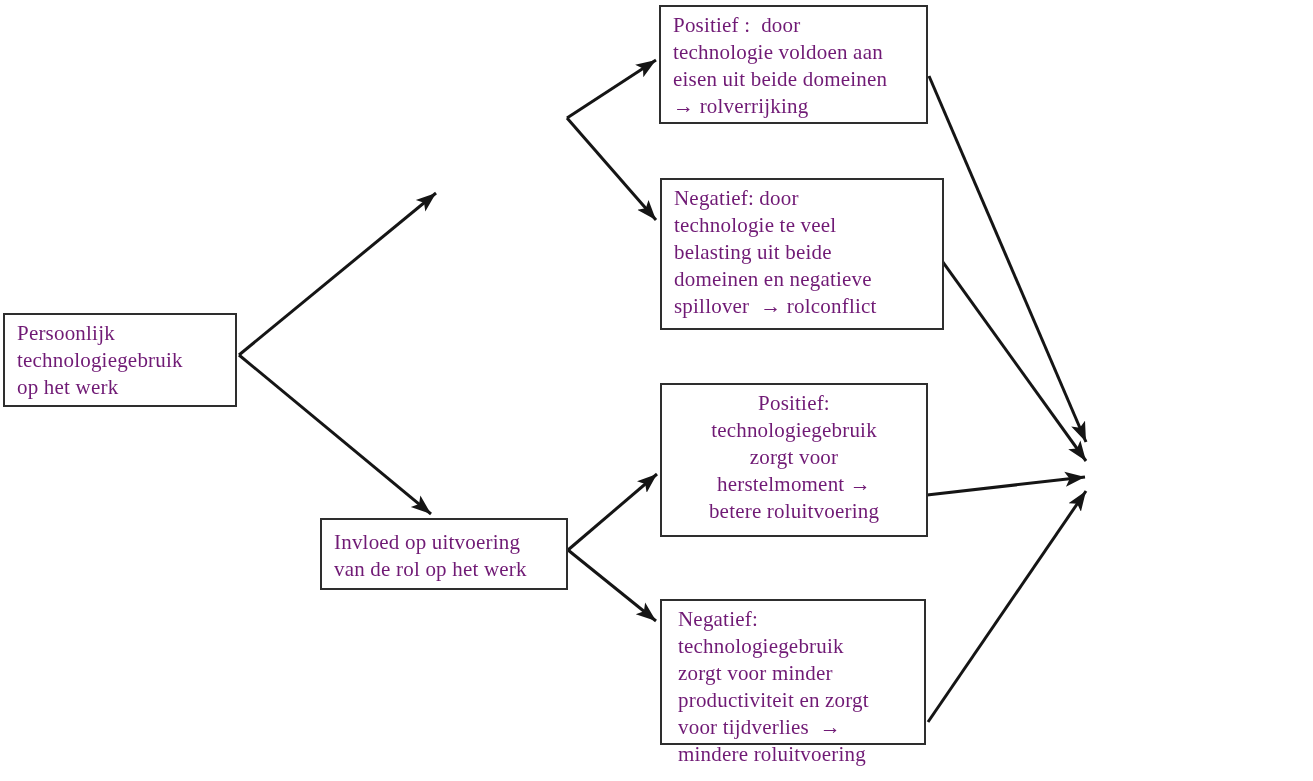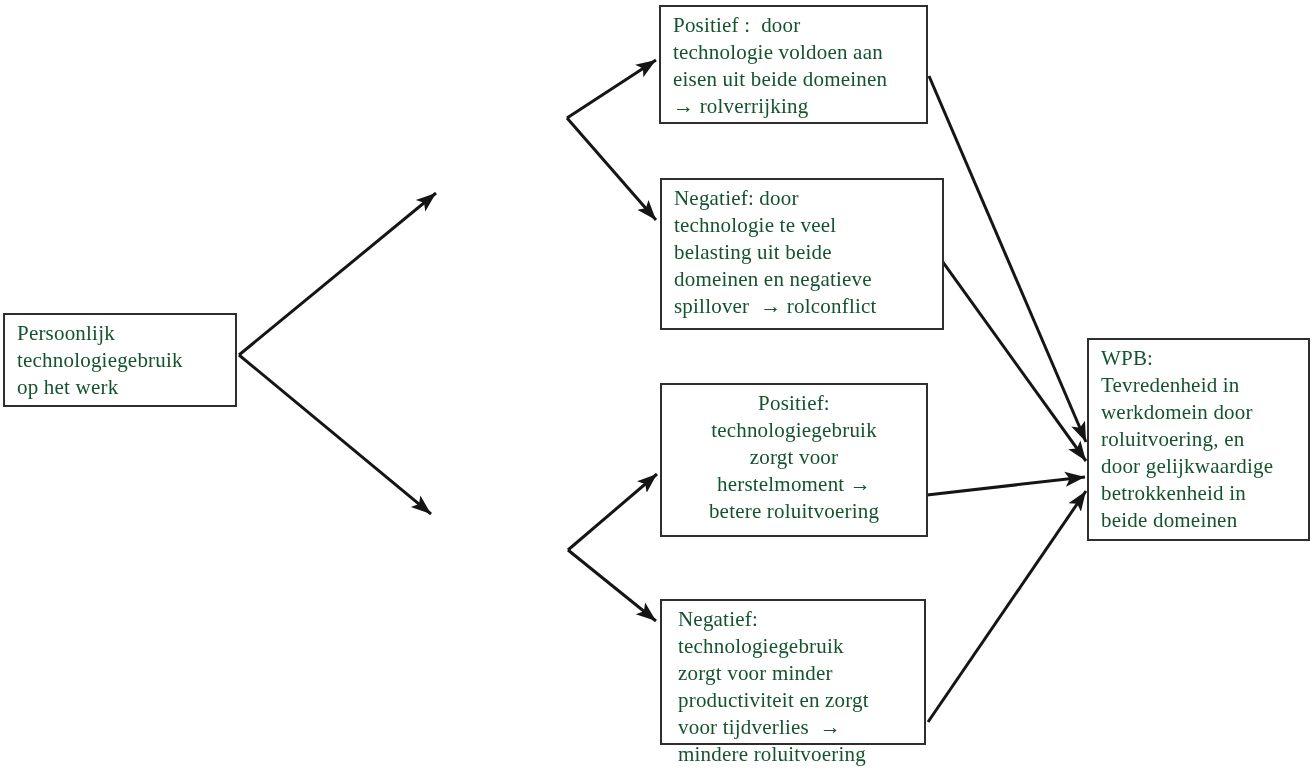--- a/index.html
+++ b/index.html
@@ -20,21 +20,21 @@
     left: 0;
     top: 0;
     width: 1313px;
     height: 781px;
   }
   .node {
     position: absolute;
     box-sizing: border-box;
     border: 2px solid #2e2e2e;
     background: #ffffff;
-    color: #14532d;
+    color: #701a75;
     font-size: 21px;
     line-height: 27px;
     padding: 5px 12px;
     white-space: pre-wrap;
     letter-spacing: 0.2px;
   }
   .node-persoonlijk { left: 3px;    top: 313px; width: 234px; height: 94px;  }
   .node-verwachting { left: 322px;  top: 70px;  width: 245px; height: 118px; }
   .node-invloed     { left: 320px;  top: 518px; width: 248px; height: 72px; padding-top: 9px; }
   .node-pos-bereik  { left: 659px;  top: 5px;   width: 269px; height: 119px; }
@@ -69,20 +69,22 @@
     <line class="arrow-line" x1="927" y1="240" x2="1086" y2="461" marker-end="url(#arrowhead)"></line>
     <line class="arrow-line" x1="927" y1="495" x2="1085" y2="477" marker-end="url(#arrowhead)"></line>
     <line class="arrow-line" x1="928" y1="722" x2="1086" y2="491" marker-end="url(#arrowhead)"></line>
   </svg>
 
   <div class="node node-persoonlijk">Persoonlijk
 technologiegebruik
 op het werk</div>
 
 
+  <div class="node node-invloed">Invloed op uitvoering
+van de rol op het werk</div>
 
   <div class="node node-pos-bereik">Positief :  door
 technologie voldoen aan
 eisen uit beide domeinen
 → rolverrijking</div>
 
   <div class="node node-neg-bereik">Negatief: door
 technologie te veel
 belasting uit beide
 domeinen en negatieve
@@ -94,21 +96,14 @@
 herstelmoment →
 betere roluitvoering</div>
 
   <div class="node node-neg-uitv">Negatief:
 technologiegebruik
 zorgt voor minder
 productiviteit en zorgt
 voor tijdverlies  →
 mindere roluitvoering</div>
 
-  <div class="node node-wpb">WPB:
-Tevredenheid in
-werkdomein door
-roluitvoering, en
-door gelijkwaardige
-betrokkenheid in
-beide domeinen</div>
 
 </div>
 
 </body></html>

